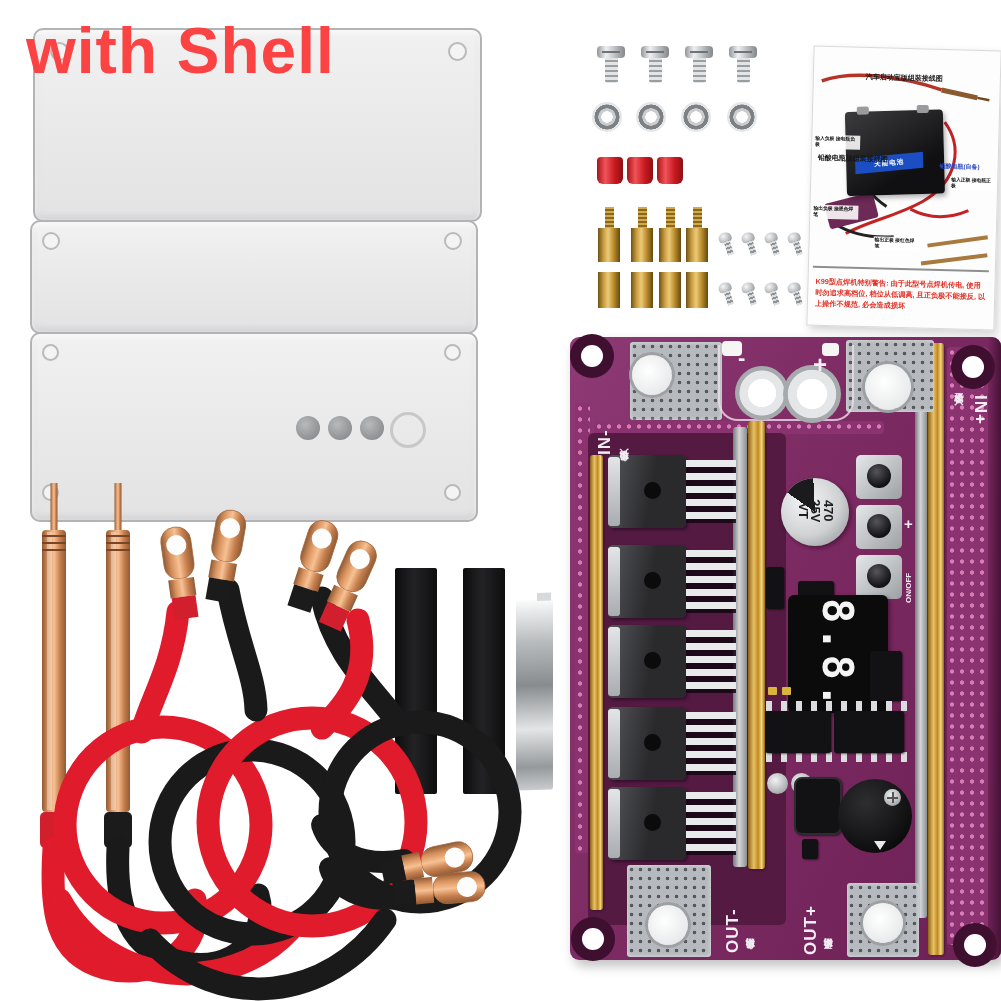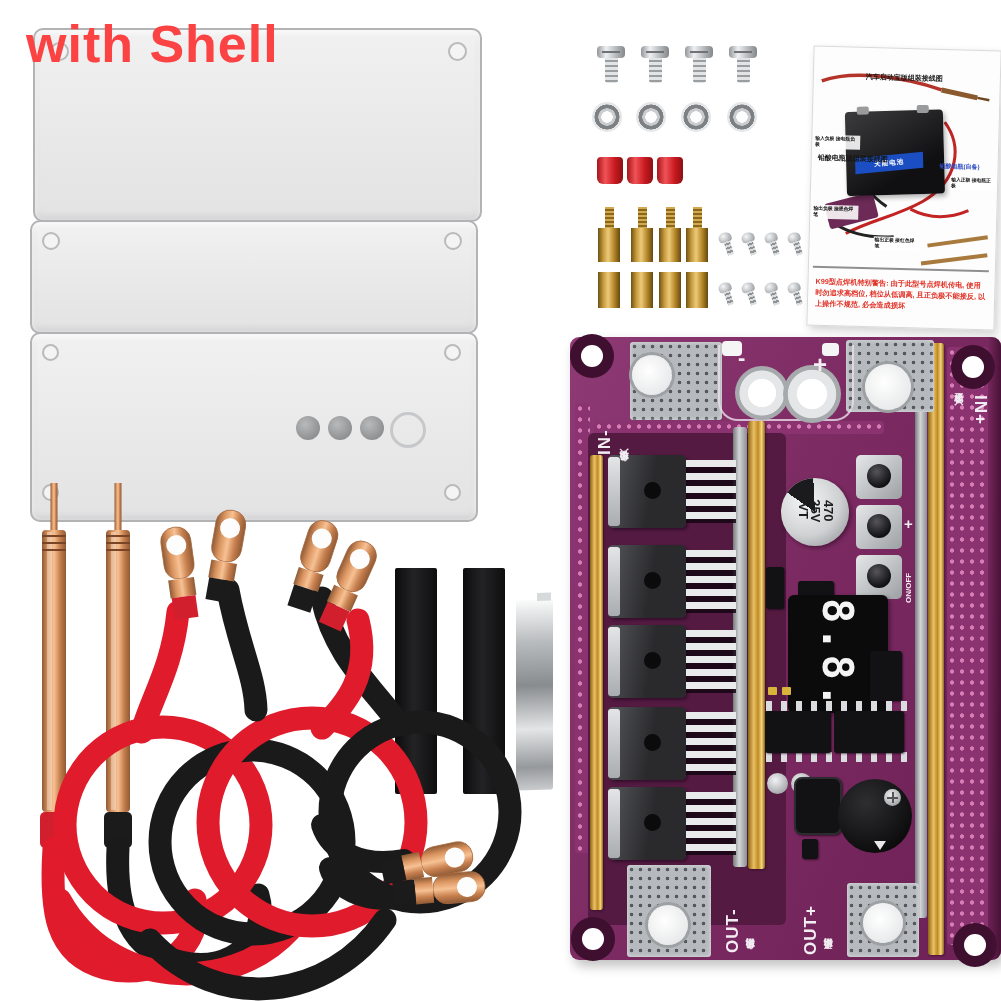--- a/index.html
+++ b/index.html
@@ -3,21 +3,21 @@
 <meta charset="utf-8">
 <style>
   html,body{margin:0;padding:0}
   body{width:1001px;height:1001px;background:#fff;font-family:"Liberation Sans","DejaVu Sans",sans-serif;position:relative;overflow:hidden}
   
   .shell{position:absolute;background:linear-gradient(180deg,#f1f1f2,#e8e8e9 60%,#e3e3e4);border:2px solid #b2b3b5;border-radius:10px;box-shadow:inset 0 2px 6px rgba(255,255,255,.9), inset 0 -3px 6px rgba(160,160,162,.35)}
   .shole{position:absolute;border-radius:50%;background:#f4f4f5;border:2px solid #b9babc}
   .gdot{position:absolute;border-radius:50%;background:radial-gradient(circle at 38% 35%,#b9babc,#8d8e90 75%)}
   .gring{position:absolute;border-radius:50%;border:3px solid #c7c8ca;background:transparent}
   
-  .banner{position:absolute;left:26px;top:14px;font-size:52px;font-weight:bold;color:#fb4343;letter-spacing:1px}
+  .banner{position:absolute;left:26px;top:14px;font-size:64px;font-weight:bold;color:#fb4343;letter-spacing:1px}
   
   .rivet{position:absolute;width:30px}
   .rivet .rhead{width:28px;height:12px;margin:0 auto;border-radius:4px;background:linear-gradient(90deg,#94979a,#eef0f2 32%,#c6c9cc 58%,#84878a);position:relative}
   .rivet .rhead::after{content:"";position:absolute;left:5px;top:5px;width:18px;height:2px;background:#6f7276}
   .rivet .rbody{width:13px;height:26px;margin:-1px auto 0;border-radius:0 0 3px 3px;background:repeating-linear-gradient(180deg,#e2e4e6 0 3px,#9b9ea1 3px 5px)}
   .nut{position:absolute;width:30px;height:30px;border-radius:50%;background:radial-gradient(circle,#fdfdfd 0 26%,#caccce 28% 40%,#7e8184 42% 58%,#e4e6e8 60% 78%,#737578 80%)}
   .cap-red{position:absolute;width:26px;height:27px;border-radius:4px 4px 6px 6px;background:linear-gradient(90deg,#a81418,#ef5358 32%,#c81a20 68%,#8c0f13)}
   .stud{position:absolute;width:9px;height:23px;background:repeating-linear-gradient(180deg,#d2a94e 0 2px,#8a671c 2px 4px)}
   .hexs{position:absolute;width:22px;background:linear-gradient(90deg,#6e5212,#c89b3f 25%,#ecca79 46%,#b98a2c 72%,#64490e)}
   .sscrew{position:absolute;width:14px;height:27px;transform:rotate(-18deg)}

